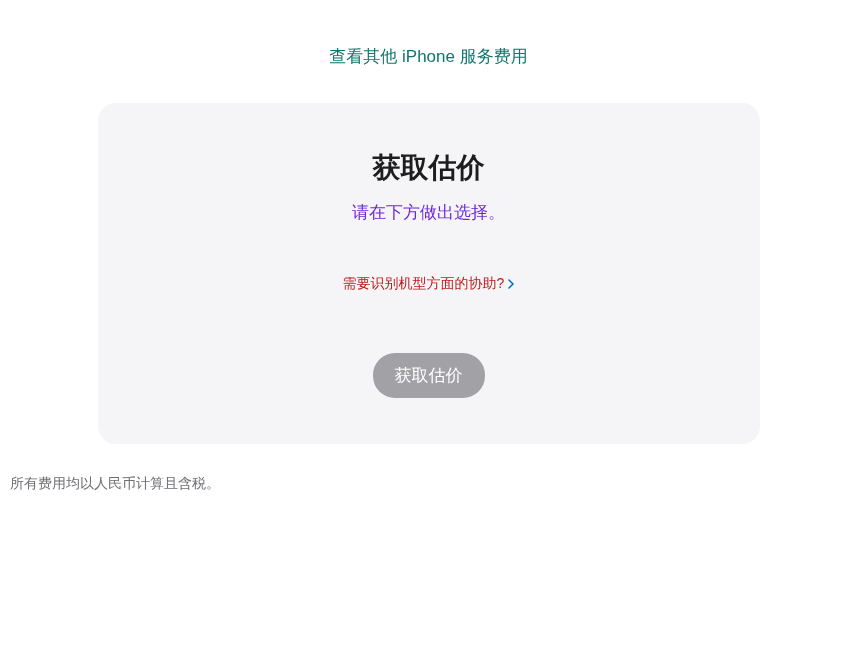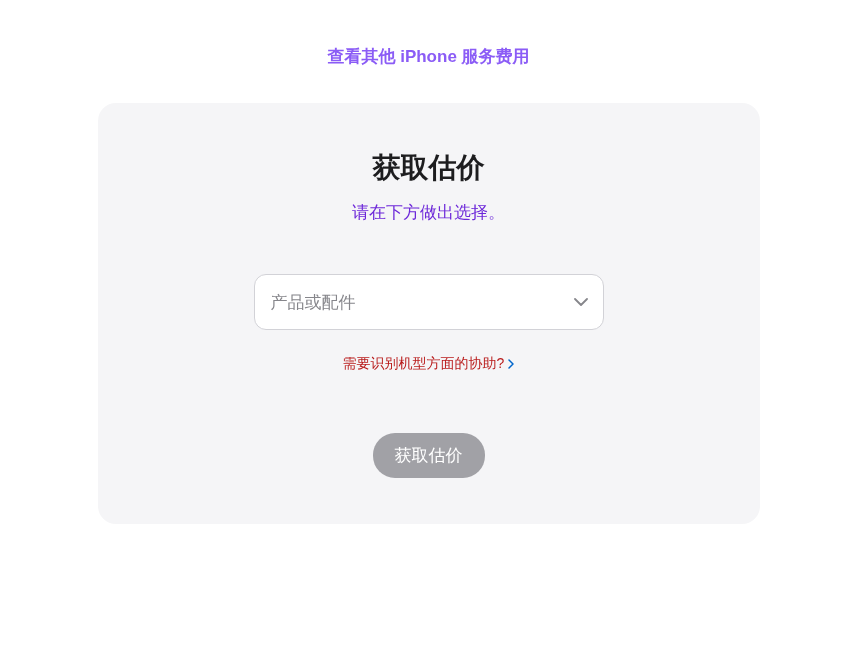--- a/index.html
+++ b/index.html
@@ -17,24 +17,24 @@
     }
     .page-wrapper {
       width: 100%;
       padding: 0;
     }
     .top-link {
       text-align: center;
       padding: 45px 0 35px 0;
     }
     .top-link a {
-      color: #8b5cf6;
+      color: #0f766e;
       text-decoration: none;
       font-size: 17px;
-      font-weight: 700;
+      font-weight: 400;
     }
     .card {
       background: #f5f5f7;
       border-radius: 18px;
       width: 662px;
       margin: 0 auto;
       padding: 46px 40px 46px 40px;
       text-align: center;
     }
     .card-title {
@@ -122,38 +122,34 @@
 <div class="page-wrapper">
 
   <div class="top-link">
     <a href="#">查看其他 iPhone 服务费用</a>
   </div>
 
   <div class="card">
     <h2 class="card-title">获取估价</h2>
     <p class="card-subtitle">请在下方做出选择。</p>
 
-    <div class="select-wrapper">
-      <div class="select-input">产品或配件</div>
-      <span class="chevron-icon">
-        <svg width="14" height="8" viewBox="0 0 14 8" fill="none">
-          <path d="M1 1L7 7L13 1" stroke="#86868b" stroke-width="1.8" stroke-linecap="round" stroke-linejoin="round"></path>
-        </svg>
-      </span>
-    </div>
 
 
     <div class="help-link-wrapper">
       <a href="#" class="help-link">
         <span>需要识别机型方面的协助?</span>
         <span class="chevron-right-small">
           <svg width="6" height="10" viewBox="0 0 6 10" fill="none">
             <path d="M1 1L5 5L1 9" stroke="#0066cc" stroke-width="1.5" stroke-linecap="round" stroke-linejoin="round"></path>
           </svg>
         </span>
       </a>
     </div>
 
     <button class="submit-button">获取估价</button>
   </div>
 
+  <div class="footnotes">
+    <p class="footnote-line">所有费用均以人民币计算且含税。</p>
+
+  </div>
 
 </div>
 
 </body></html>

